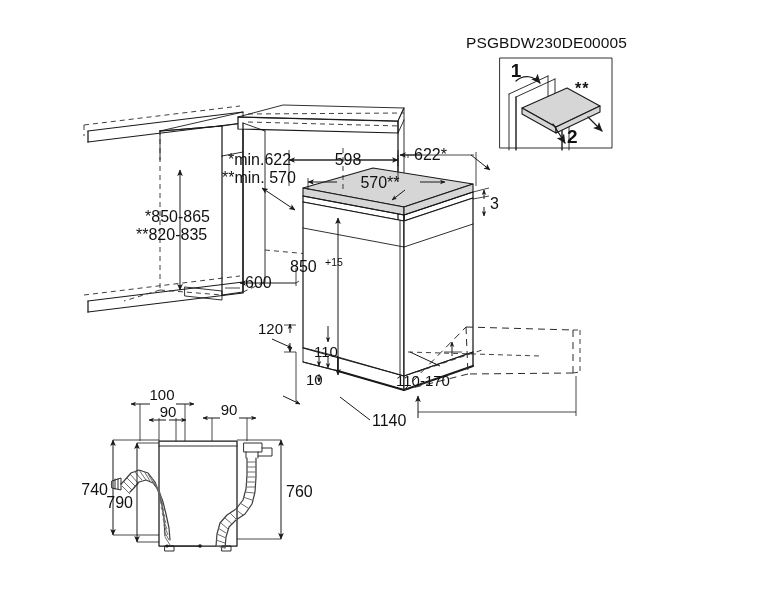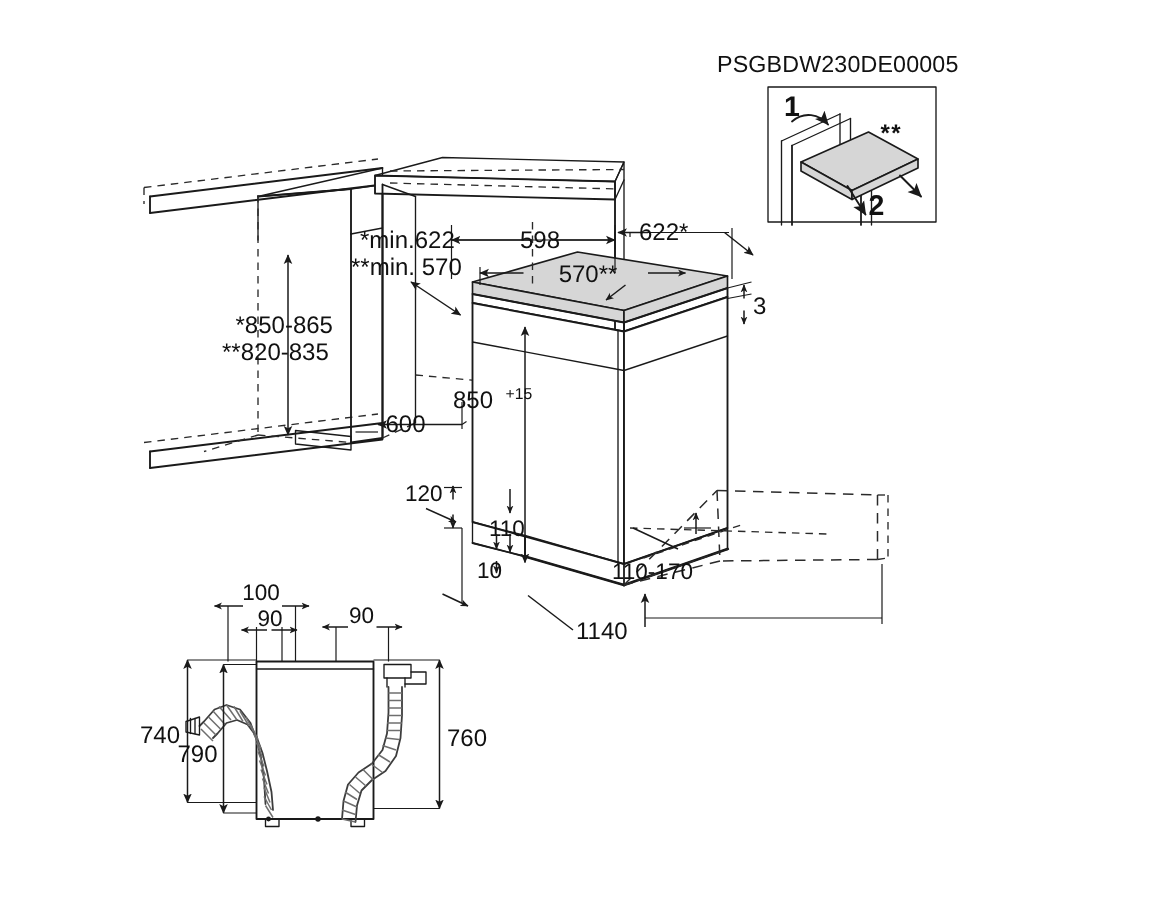--- a/index.html
+++ b/index.html
@@ -9,21 +9,21 @@
   }
   body {
     width: 778px;
     height: 600px;
     font-family: "Liberation Sans", sans-serif;
     overflow: hidden;
     position: relative;
   }
   #sheet {
     position: absolute;
-    left: 12px; top: 0;
+    left: 0; top: 0;
     width: 628px;
     height: 600px;
   }
   svg { display: block; }
   .ln      { stroke: #1a1a1a; stroke-width: 1.25; fill: none; stroke-linejoin: round; stroke-linecap: round; }
   .ln-thin { stroke: #1a1a1a; stroke-width: 0.9;  fill: none; stroke-linejoin: round; stroke-linecap: round; }
   .ln-thick{ stroke: #1a1a1a; stroke-width: 1.9;  fill: none; stroke-linejoin: round; stroke-linecap: round; }
   .dash    { stroke: #2a2a2a; stroke-width: 1.0;  fill: none; stroke-dasharray: 7 5; stroke-linecap: butt; }
   .dash-s  { stroke: #2a2a2a; stroke-width: 0.9;  fill: none; stroke-dasharray: 5 4; stroke-linecap: butt; }
   .dim     { stroke: #1a1a1a; stroke-width: 1.0;  fill: none; stroke-linecap: butt; }

